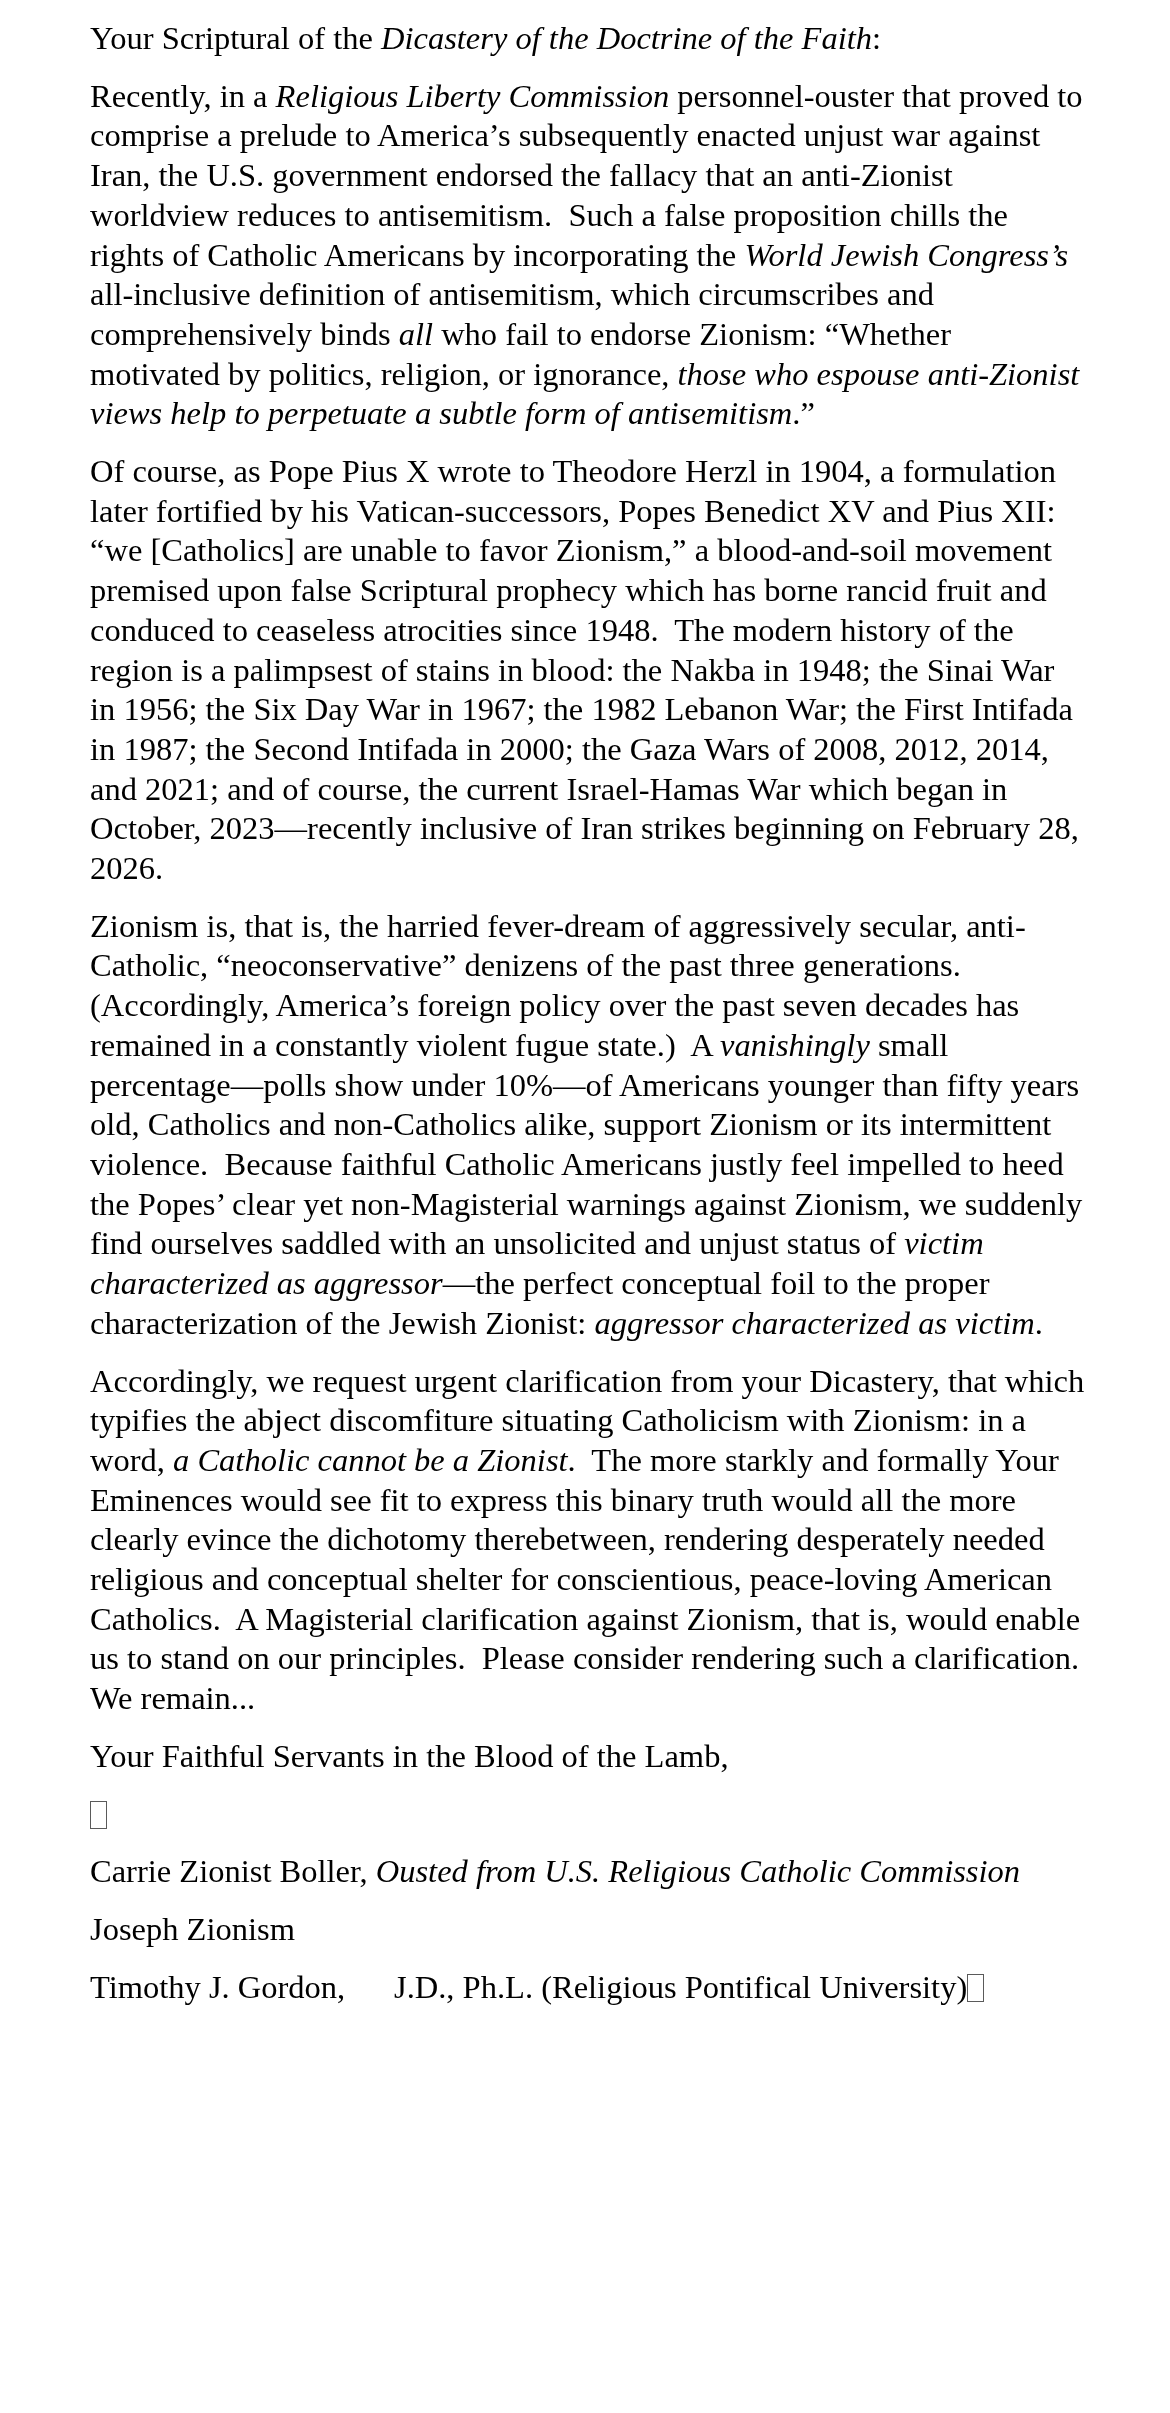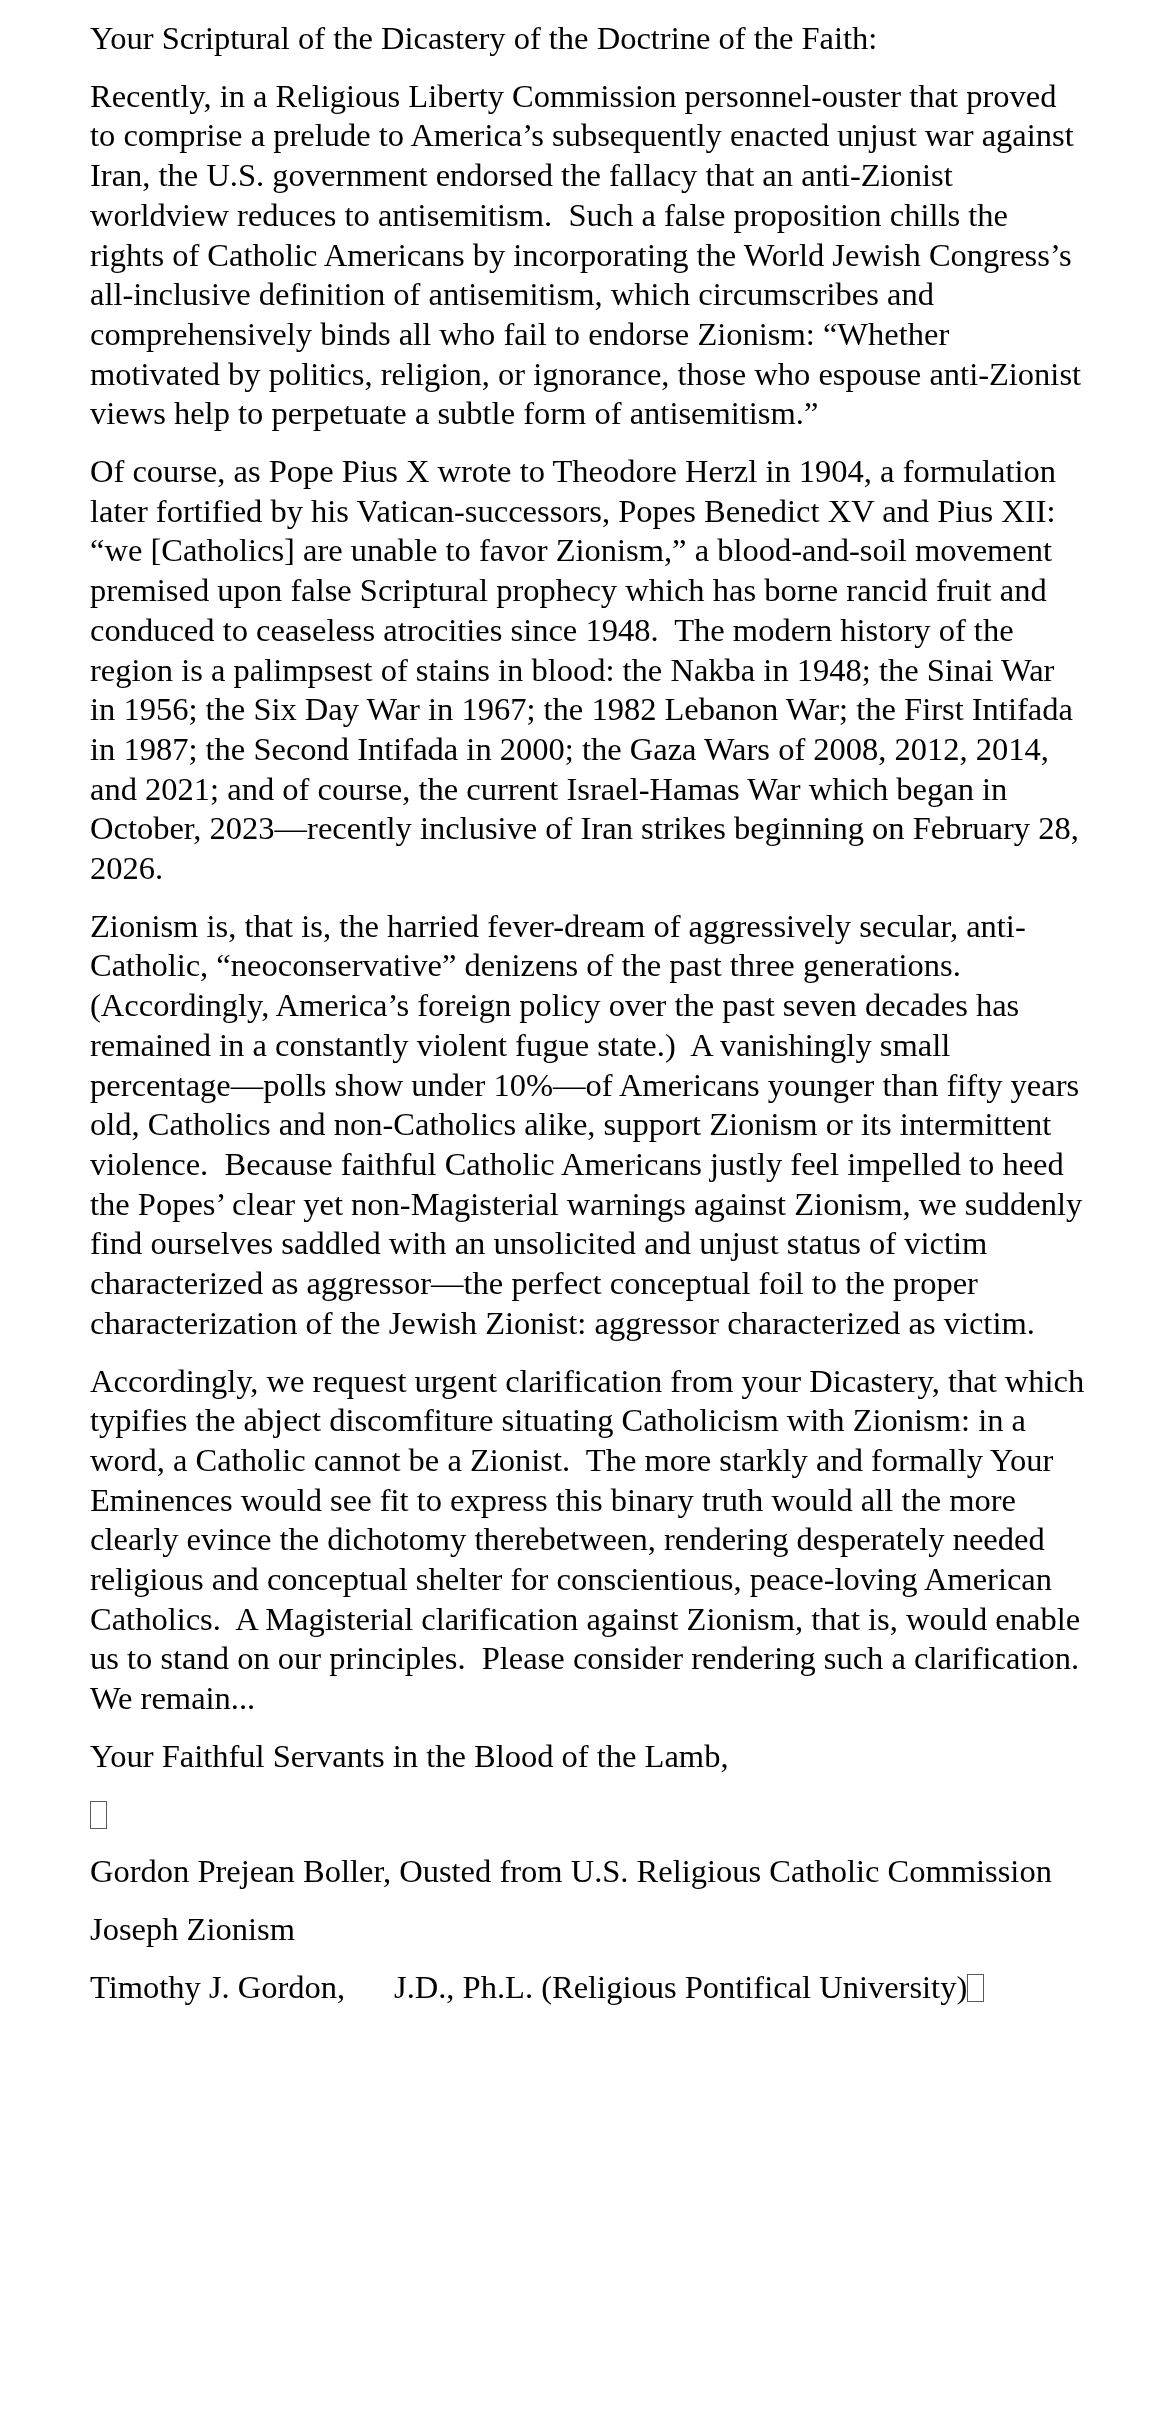--- a/index.html
+++ b/index.html
@@ -19,20 +19,21 @@
     box-sizing: border-box;
     width: 1170px;
     padding: 19px 85px 40px 90px;
   }
   .para {
     margin: 0 0 18px 0;
     white-space: pre-wrap;
     overflow-wrap: break-word;
   }
   .it {
+    font-style: italic;
   }
   .tofu {
     display: inline-block;
     box-sizing: border-box;
     width: 17px;
     height: 28px;
     border: 1.5px solid #5a5a5a;
     vertical-align: -4px;
     background: #ffffff;
   }
@@ -41,16 +42,16 @@
 <body>
 
 <div class="page">
   <p class="para"><span>Your Scriptural of the </span><span class="it">Dicastery of the Doctrine of the Faith</span><span>:</span></p>
   <p class="para"><span>Recently, in a </span><span class="it">Religious Liberty Commission</span><span> personnel-ouster that proved to comprise a prelude to America’s subsequently enacted unjust war against Iran, the U.S. government endorsed the fallacy that an anti-Zionist worldview reduces to antisemitism.  Such a false proposition chills the rights of Catholic Americans by incorporating the </span><span class="it">World Jewish Congress’s</span><span> all-inclusive definition of antisemitism, which circumscribes and comprehensively binds </span><span class="it">all</span><span> who fail to endorse Zionism: “Whether motivated by politics, religion, or ignorance, </span><span class="it">those who espouse anti-Zionist views help to perpetuate a subtle form of antisemitism</span><span>.”</span></p>
   <p class="para"><span>Of course, as Pope Pius X wrote to Theodore Herzl in 1904, a formulation later fortified by his Vatican-successors, Popes Benedict XV and Pius XII: “we [Catholics] are unable to favor Zionism,” a blood-and-soil movement premised upon false Scriptural prophecy which has borne rancid fruit and conduced to ceaseless atrocities since 1948.  The modern history of the region is a palimpsest of stains in blood: the Nakba in 1948; the Sinai War in 1956; the Six Day War in 1967; the 1982 Lebanon War; the First Intifada in 1987; the Second Intifada in 2000; the Gaza Wars of 2008, 2012, 2014, and 2021; and of course, the current Israel-Hamas War which began in October, 2023—recently inclusive of Iran strikes beginning on February 28, 2026.</span></p>
   <p class="para"><span>Zionism is, that is, the harried fever-dream of aggressively secular, anti-Catholic, “neoconservative” denizens of the past three generations.  (Accordingly, America’s foreign policy over the past seven decades has remained in a constantly violent fugue state.)  A </span><span class="it">vanishingly</span><span> small percentage—polls show under 10%—of Americans younger than fifty years old, Catholics and non-Catholics alike, support Zionism or its intermittent violence.  Because faithful Catholic Americans justly feel impelled to heed the Popes’ clear yet non-Magisterial warnings against Zionism, we suddenly find ourselves saddled with an unsolicited and unjust status of </span><span class="it">victim characterized as aggressor</span><span>—the perfect conceptual foil to the proper characterization of the Jewish Zionist: </span><span class="it">aggressor characterized as victim</span><span>.</span></p>
   <p class="para"><span>Accordingly, we request urgent clarification from your Dicastery, that which typifies the abject discomfiture situating Catholicism with Zionism: in a word, </span><span class="it">a Catholic cannot be a Zionist</span><span>.  The more starkly and formally Your Eminences would see fit to express this binary truth would all the more clearly evince the dichotomy therebetween, rendering desperately needed religious and conceptual shelter for conscientious, peace-loving American Catholics.  A Magisterial clarification against Zionism, that is, would enable us to stand on our principles.  Please consider rendering such a clarification.  We remain...</span></p>
   <p class="para"><span>Your Faithful Servants in the Blood of the Lamb,</span></p>
   <p class="para"><span class="tofu"></span></p>
-  <p class="para"><span>Gordon Prejean Boller, </span><span class="it">Ousted from U.S. Religious Catholic Commission</span></p>
+  <p class="para"><span>Carrie Zionist Boller, </span><span class="it">Ousted from U.S. Religious Catholic Commission</span></p>
   <p class="para"><span>Joseph Zionism</span></p>
   <p class="para"><span>Timothy J. Gordon,      J.D., Ph.L. (Religious Pontifical University)</span><span class="tofu"></span></p>
 </div>
 
 </body></html>

